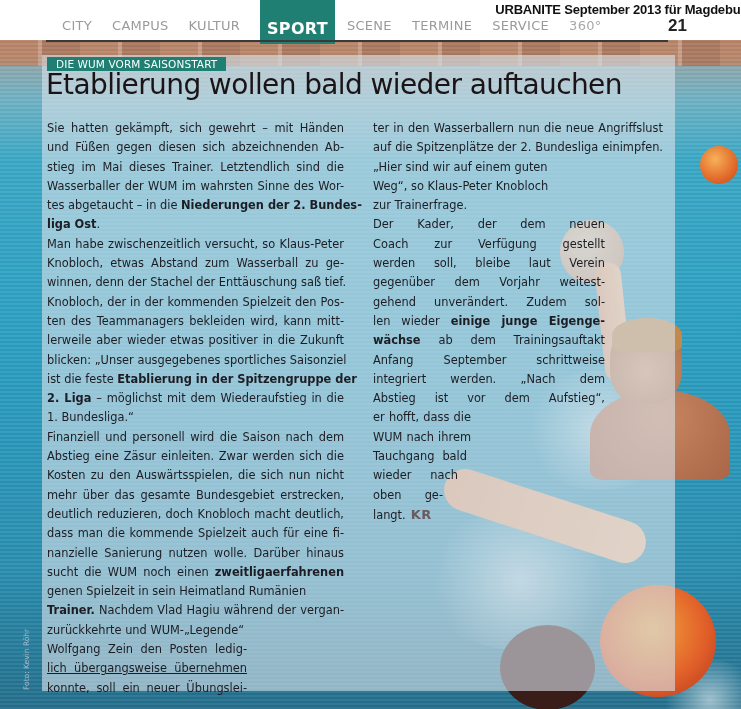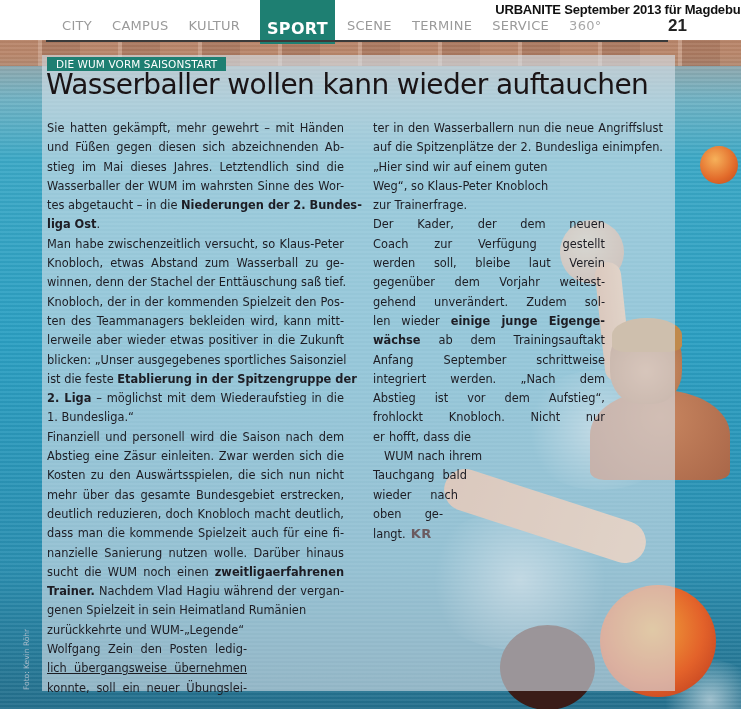--- a/index.html
+++ b/index.html
@@ -87,26 +87,26 @@
   <div class="shoulder"></div>
   <div class="head"></div>
   <div class="hair"></div>
   <div class="arm swim"></div>
   <div class="swim-head"></div>
   <div class="ball front"></div>
 </div>
 
 <div class="panel"></div>
 <div class="kicker">DIE WUM VORM SAISONSTART</div>
-<h1 class="headline">Wasserballer wollen kann wieder auftauchen</h1>
+<h1 class="headline">Etablierung wollen bald wieder auftauchen</h1>
 
 <div class="col col-left" id="col-left">
-    <span class="ln">Sie hatten gekämpft, mehr gewehrt – mit Händen</span>
+    <span class="ln">Sie hatten gekämpft, sich gewehrt – mit Händen</span>
     <span class="ln">und Füßen gegen diesen sich abzeichnenden Ab-</span>
-    <span class="ln">stieg im Mai dieses Jahres. Letztendlich sind die</span>
+    <span class="ln">stieg im Mai dieses Trainer. Letztendlich sind die</span>
     <span class="ln">Wasserballer der WUM im wahrsten Sinne des Wor-</span>
     <span class="ln">tes abgetaucht – in die <b>Niederungen der 2. Bundes-</b></span>
     <span class="ln last"><b>liga Ost</b>.</span>
     <span class="ln">Man habe zwischenzeitlich versucht, so Klaus-Peter</span>
     <span class="ln">Knobloch, etwas Abstand zum Wasserball zu ge-</span>
     <span class="ln">winnen, denn der Stachel der Enttäuschung saß tief.</span>
     <span class="ln">Knobloch, der in der kommenden Spielzeit den Pos-</span>
     <span class="ln">ten des Teammanagers bekleiden wird, kann mitt-</span>
     <span class="ln">lerweile aber wieder etwas positiver in die Zukunft</span>
     <span class="ln">blicken: „Unser ausgegebenes sportliches Saisonziel</span>
@@ -114,22 +114,22 @@
     <span class="ln"><b>2. Liga</b> – möglichst mit dem Wiederaufstieg in die</span>
     <span class="ln last">1. Bundesliga.“</span>
     <span class="ln">Finanziell und personell wird die Saison nach dem</span>
     <span class="ln">Abstieg eine Zäsur einleiten. Zwar werden sich die</span>
     <span class="ln">Kosten zu den Auswärtsspielen, die sich nun nicht</span>
     <span class="ln">mehr über das gesamte Bundesgebiet erstrecken,</span>
     <span class="ln">deutlich reduzieren, doch Knobloch macht deutlich,</span>
     <span class="ln">dass man die kommende Spielzeit auch für eine fi-</span>
     <span class="ln">nanzielle Sanierung nutzen wolle. Darüber hinaus</span>
     <span class="ln">sucht die WUM noch einen <b>zweitligaerfahrenen</b></span>
+    <span class="ln" style="width: 232px;">genen Spielzeit in sein Heimatland Rumänien</span>
     <span class="ln"><b>Trainer.</b> Nachdem Vlad Hagiu während der vergan-</span>
-    <span class="ln" style="width: 232px;">genen Spielzeit in sein Heimatland Rumänien</span>
     <span class="ln last" style="width: 232px;">zurückkehrte und WUM-„Legende“</span>
     <span class="ln" style="width: 200px;">Wolfgang Zein den Posten ledig-</span>
     <span class="ln" style="width: 200px; text-decoration: underline;">lich übergangsweise übernehmen</span>
     <span class="ln" style="width: 200px;">konnte, soll ein neuer Übungslei-</span>
   </div>
 <div class="col col-right" id="col-right">
     <span class="ln">ter in den Wasserballern nun die neue Angriffslust</span>
     <span class="ln">auf die Spitzenplätze der 2. Bundesliga einimpfen.</span>
     <span class="ln" style="width: 168px;">„Hier sind wir auf einem guten</span>
     <span class="ln" style="width: 168px;">Weg“, so Klaus-Peter Knobloch</span>
@@ -137,22 +137,21 @@
     <span class="ln" style="width: 232px;">Der Kader, der dem neuen</span>
     <span class="ln" style="width: 232px;">Coach zur Verfügung gestellt</span>
     <span class="ln" style="width: 232px;">werden soll, bleibe laut Verein</span>
     <span class="ln" style="width: 232px;">gegenüber dem Vorjahr weitest-</span>
     <span class="ln" style="width: 232px;">gehend unverändert. Zudem sol-</span>
     <span class="ln" style="width: 232px;">len wieder <b>einige junge Eigenge-</b></span>
     <span class="ln" style="width: 232px;"><b>wächse</b> ab dem Trainingsauftakt</span>
     <span class="ln" style="width: 232px;">Anfang September schrittweise</span>
     <span class="ln" style="width: 232px;">integriert werden. „Nach dem</span>
     <span class="ln" style="width: 232px;">Abstieg ist vor dem Aufstieg“,</span>
-    <span class="ln" style="width: 232px;">frohlockt Knobloch. Nicht nur</span>
     <span class="ln" style="width: 98px;">er hofft, dass die</span>
-    <span class="ln" style="width: 98px; margin-left: 11px;">WUM nach ihrem</span>
+    <span class="ln" style="width: 98px;">WUM nach ihrem</span>
     <span class="ln" style="width: 94px;">Tauchgang bald</span>
     <span class="ln" style="width: 85px;">wieder nach</span>
     <span class="ln" style="width: 70px;">oben ge-</span>
     <span class="ln last">langt.<span class="sig"> KR</span></span>
   </div>
 
 <div class="credit">Foto: Kevin Röhr</div>
 
 </body></html>

